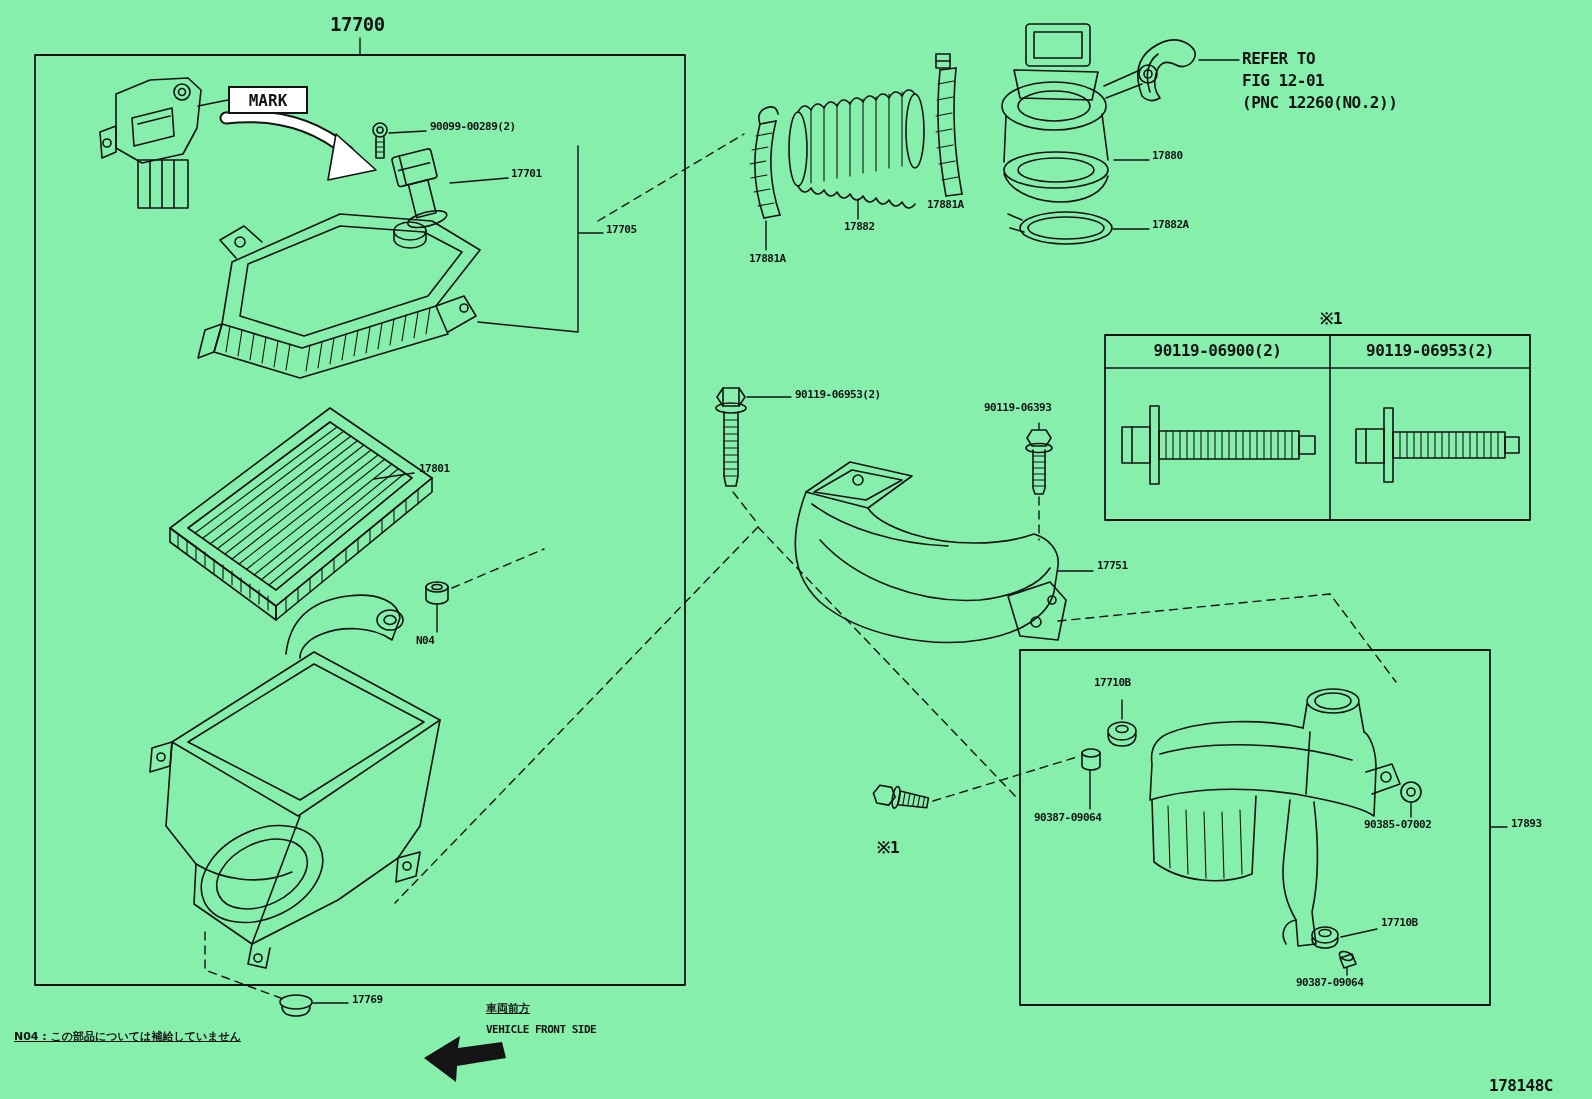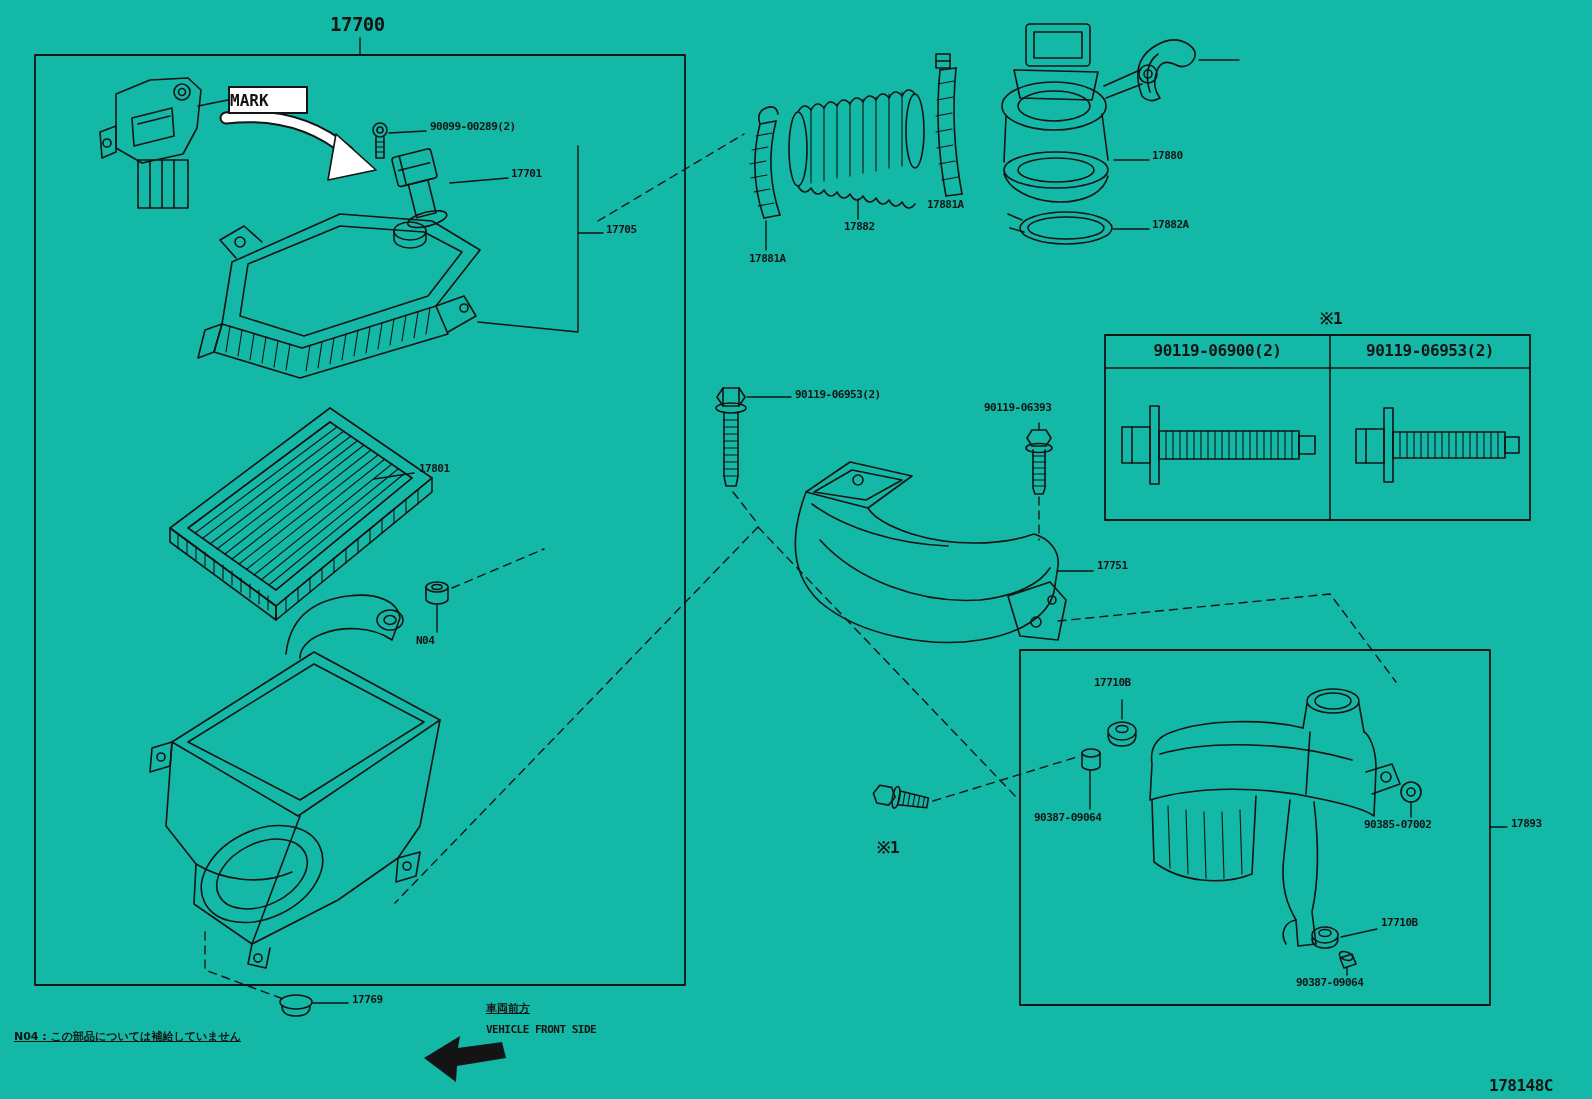--- a/index.html
+++ b/index.html
@@ -1,31 +1,31 @@
 <!DOCTYPE html>
 <html><head>
 <meta charset="utf-8">
 <style>
   * { margin:0; padding:0; box-sizing:border-box; }
   html,body { background:#ffffff; }
   .canvas {
-    position:relative; width:1592px; height:1099px; background:#14b8a6;
+    position:relative; width:1592px; height:1099px; background:#86efac;
     font-family:"DejaVu Sans Mono","Liberation Mono",monospace; color:#141414; overflow:hidden;
   }
   .canvas svg { position:absolute; left:0; top:0; }
   .lbl {
     position:absolute; font-weight:bold; font-size:11px; letter-spacing:-0.5px;
     white-space:nowrap; line-height:1.15; color:#141414;
   }
   .lbl.big { font-size:19px; }
   .lbl.sm { font-size:16px; }
   .lbl.jp { font-family:"DejaVu Sans","Liberation Sans",sans-serif; letter-spacing:0;text-decoration:underline; }
   .mark-box {
     position:absolute; left:228px; top:86px; width:80px; height:28px;
-    border:2px solid #141414; display:flex; align-items:center; 
+    border:2px solid #141414; display:flex; align-items:center; justify-content:center;
     font-weight:bold; font-size:16px; background:#fff;
   }
   .th { position:absolute; font-weight:bold; font-size:16px; letter-spacing:-0.5px; text-align:center; }
   .refer { position:absolute; left:1242px; top:48px; font-weight:bold; font-size:16px; line-height:22px; letter-spacing:-0.5px; }
 </style>
 </head>
 <body>
 
 <div class="canvas">
 
@@ -333,20 +333,25 @@
   <div class="lbl" style="left:419px;top:463px">17801</div>
   <div class="lbl" style="left:416px;top:635px">N04</div>
   <div class="lbl" style="left:352px;top:994px">17769</div>
 
   <div class="lbl" style="left:749px;top:253px">17881A</div>
   <div class="lbl" style="left:844px;top:221px">17882</div>
   <div class="lbl" style="left:927px;top:199px">17881A</div>
   <div class="lbl" style="left:1152px;top:150px">17880</div>
   <div class="lbl" style="left:1152px;top:219px">17882A</div>
 
+  <div class="refer">
+    <div>REFER TO</div>
+    <div>FIG 12-01</div>
+    <div>(PNC 12260(NO.2))</div>
+  </div>
 
   <div class="lbl sm" style="left:1320px;top:310px">※1</div>
   <div class="th" style="left:1105px;top:341px;width:225px">90119-06900(2)</div>
   <div class="th" style="left:1330px;top:341px;width:200px">90119-06953(2)</div>
 
   <div class="lbl" style="left:795px;top:389px">90119-06953(2)</div>
   <div class="lbl" style="left:984px;top:402px">90119-06393</div>
   <div class="lbl" style="left:1097px;top:560px">17751</div>
 
   <div class="lbl" style="left:1094px;top:677px">17710B</div>

